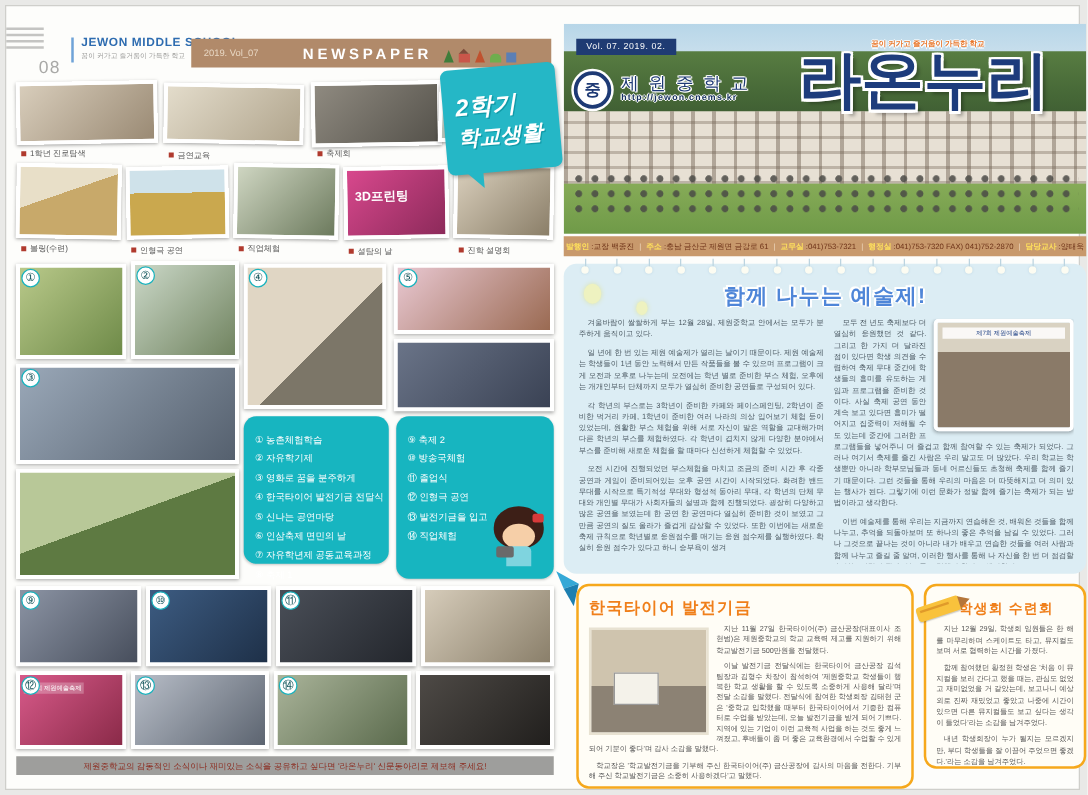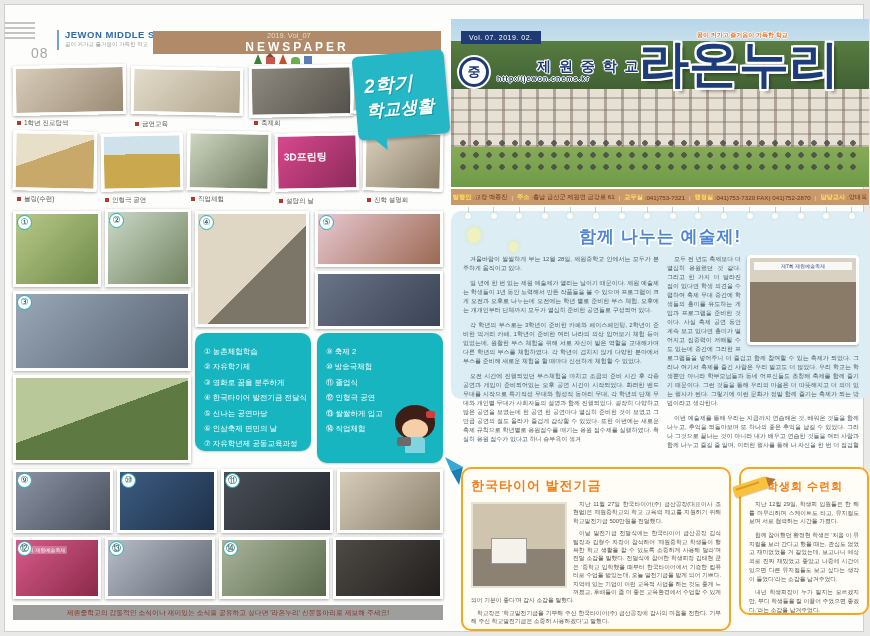--- a/index.html
+++ b/index.html
@@ -14,21 +14,21 @@
             border:1px solid #18b2bd;color:#14565c;font-size:9px;line-height:13px;text-align:center;z-index:6;}
   
   .stripes{position:absolute;left:0;top:14px;width:30px;}
   .stripes div{height:2px;background:#c4c4c2;margin:3px 0;}
   .pagenum{position:absolute;left:26px;top:24px;font-size:14px;color:#a9a9a7;letter-spacing:1px;margin-top:16px;}
   .vline{position:absolute;left:52px;top:25px;width:2px;height:20px;background:#6fa3d8;}
   .schoolblock{position:absolute;left:60px;top:24px;}
   .schoolblock .en{font-size:9.5px;font-weight:bold;color:#2e6cb0;letter-spacing:.5px;}
   .schoolblock .kr{font-size:5.5px;color:#9a9a98;margin-top:1px;}
   .brownbar{position:absolute;left:148px;top:26px;width:288px;height:23px;background:#b18a6a;
-            display:flex;align-items:center;flex-direction:column;}
+            display:flex;align-items:center;}
   .brownbar .issue{font-size:7.5px;color:#e8d7c3;padding-left:10px;width:70px;}
   .brownbar .mast{flex:1;text-align:center;font-size:12px;font-weight:bold;color:#fff;letter-spacing:3px;}
   .brownbar .icons{width:78px;display:flex;align-items:flex-end;gap:4px;padding-right:8px;height:14px;}
   .tree{width:0;height:0;border-left:4px solid transparent;border-right:4px solid transparent;border-bottom:10px solid #3f7d3a;}
   .tree.r{border-bottom-color:#c0522f;}
   .house{width:9px;height:7px;background:#c9564a;position:relative;}
   .house::before{content:"";position:absolute;left:0;top:-4px;border-left:4.5px solid transparent;border-right:4.5px solid transparent;border-bottom:4px solid #7d4a3a;}
   .bush{width:9px;height:7px;background:#6fae4e;border-radius:4px 4px 0 0;}
   .blk{width:8px;height:8px;background:#5b7fb5;}
   
@@ -65,37 +65,37 @@
                          repeating-linear-gradient(0deg,rgba(110,95,80,.35) 0 2px,transparent 2px 12px);}
   .grass{position:absolute;left:0;top:128px;width:100%;height:40px;background:linear-gradient(180deg,#86ab57,#6f9a48);}
   .students{position:absolute;left:6px;top:118px;width:406px;height:36px;
         background-image:repeating-radial-gradient(circle at 6px 6px, #4a4a46 0 2.5px, transparent 3px 100%);
         background-size:13px 12px;opacity:.85;}
   .volbadge{position:absolute;left:456px;top:26px;background:#1f3b73;color:#fff;font-size:7px;
             padding:3px 8px;letter-spacing:.5px;}
   .logo{position:absolute;left:454px;top:52px;width:30px;height:30px;border-radius:50%;background:#fff;
         border:3px solid #1e3a75;box-sizing:border-box;text-align:center;line-height:24px;
         font-size:13px;font-weight:bold;color:#1e3a75;box-shadow:0 0 0 2px #fff;}
-  .krname{position:absolute;left:492px;top:53px;font-size:14px;font-weight:bold;color:#1e3a75;letter-spacing:2px;
-          text-shadow:1px 0 #fff,-1px 0 #fff,0 1px #fff,0 -1px #fff,1px 1px #fff,-1px -1px #fff;margin-left:40px;}
+  .krname{position:absolute;left:492px;top:53px;font-size:14px;font-weight:normal;color:#1e3a75;letter-spacing:2px;
+          text-shadow:1px 0 #fff,-1px 0 #fff,0 1px #fff,0 -1px #fff,1px 1px #fff,-1px -1px #fff;}
   .url{position:absolute;left:492px;top:70px;font-size:7px;font-weight:bold;color:#16305f;letter-spacing:1px;
        text-shadow:1px 0 #fff,-1px 0 #fff,0 1px #fff,0 -1px #fff;}
   .slogan{position:absolute;left:692px;top:26px;font-size:6px;color:#e8762a;font-weight:bold;
           text-shadow:1px 0 #fff,-1px 0 #fff,0 1px #fff,0 -1px #fff;}
   .rtitle{position:absolute;left:634px;top:34px;width:230px;font-size:50px;font-weight:bold;color:#1d3c7c;
           letter-spacing:0px;line-height:1;
           text-shadow:2px 0 #fff,-2px 0 #fff,0 2px #fff,0 -2px #fff,2px 2px #fff,-2px -2px #fff,2px -2px #fff,-2px 2px #fff,4px 4px 3px rgba(0,0,0,.3);}
   .infobar{position:absolute;left:446px;top:184px;width:418px;height:16px;background:#c8996c;
            display:flex;align-items:center;justify-content:center;white-space:nowrap;}
   .infobar span{font-size:6.2px;}
   .infobar .lb{color:#ffe15c;font-weight:bold;}
   .infobar .vl{color:#6e3318;}
   .infobar .sep{color:#efd9bf;margin:0 4px;}
   
-  .panel{position:absolute;left:446px;top:206px;width:418px;height:188px;background:#dcedf4;border-radius:10px;}
+  .panel{position:absolute;left:446px;top:206px;width:418px;height:248px;background:#dcedf4;border-radius:10px;}
   .bulbs{position:absolute;left:14px;right:14px;top:2px;display:flex;justify-content:space-between;}
   .bulb{width:6px;height:6px;background:#fcfcf2;border-radius:50%;position:relative;box-shadow:0 0 2px #b9d4e2;}
   .bulb::before{content:"";position:absolute;left:2.5px;top:-6px;width:1px;height:6px;background:#bcd4e0;}
   .bigbulb{position:absolute;border-radius:50%;background:#eef2c0;box-shadow:0 0 4px #dde4a8;}
   .ptitle{position:absolute;left:0;top:14px;width:100%;text-align:center;font-size:17px;font-weight:bold;color:#4f86d8;
           letter-spacing:1px;
           text-shadow:1.5px 0 #fff,-1.5px 0 #fff,0 1.5px #fff,0 -1.5px #fff,1.5px 1.5px #fff,-1.5px -1.5px #fff;}
   .col{position:absolute;top:44px;height:196px;overflow:hidden;text-align:justify;}
   .col p{margin:0 0 6px 0;font-size:6px;line-height:1.5;color:#4c5a63;text-indent:7px;}
   .col1{left:12px;width:196px;}
@@ -205,21 +205,21 @@
       <div>⑤ 신나는 공연마당</div>
       <div>⑥ 인삼축제 면민의 날</div>
       <div>⑦ 자유학년제 공동교육과정</div>
       <div>⑧ 축제 1</div>
     </div>
     <div class="elist" style="left:312px;top:328px;width:126px;height:130px;">
       <div>⑨ 축제 2</div>
       <div>⑩ 방송국체험</div>
       <div>⑪ 졸업식</div>
       <div>⑫ 인형극 공연</div>
-      <div>⑬ 쌀쌀하게 입고</div>
+      <div>⑬ 발전기금을 입고</div>
       <div>⑭ 직업체험</div>
       <div class="girl">
         <div class="hair"></div>
           <div class="face"></div>
           <div class="bow"></div>
           <div class="body"></div>
           <div class="cam"></div>
       </div>
     </div>
 

